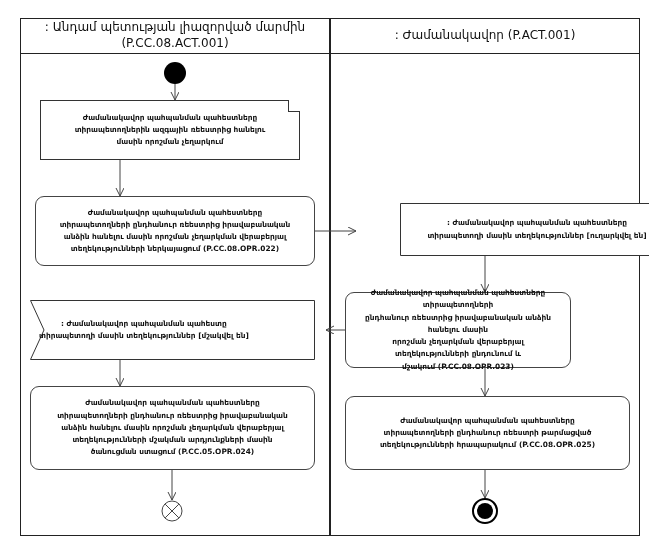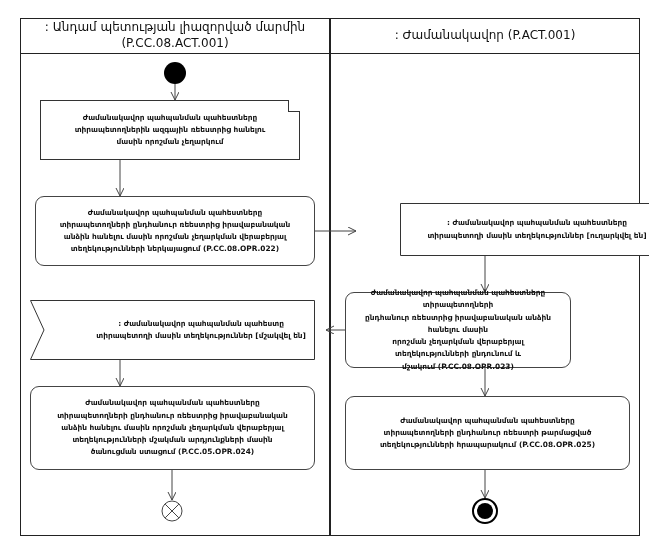--- a/index.html
+++ b/index.html
@@ -84,21 +84,21 @@
     border-left: 1px solid #333333;
     border-bottom: 1px solid #333333;
     transform: skewX(0deg);
   }
 
   
   .signal-receive {
     border: 1px solid #333333;
     display: flex;
     align-items: center;
-    justify-content: flex-end;
+    justify-content: flex-start;
   }
 
   
   .signal-send {
     display: flex;
     align-items: center;
     justify-content: center;
     margin-left: 44px;
   }
   .signal-send .svg-shape,

